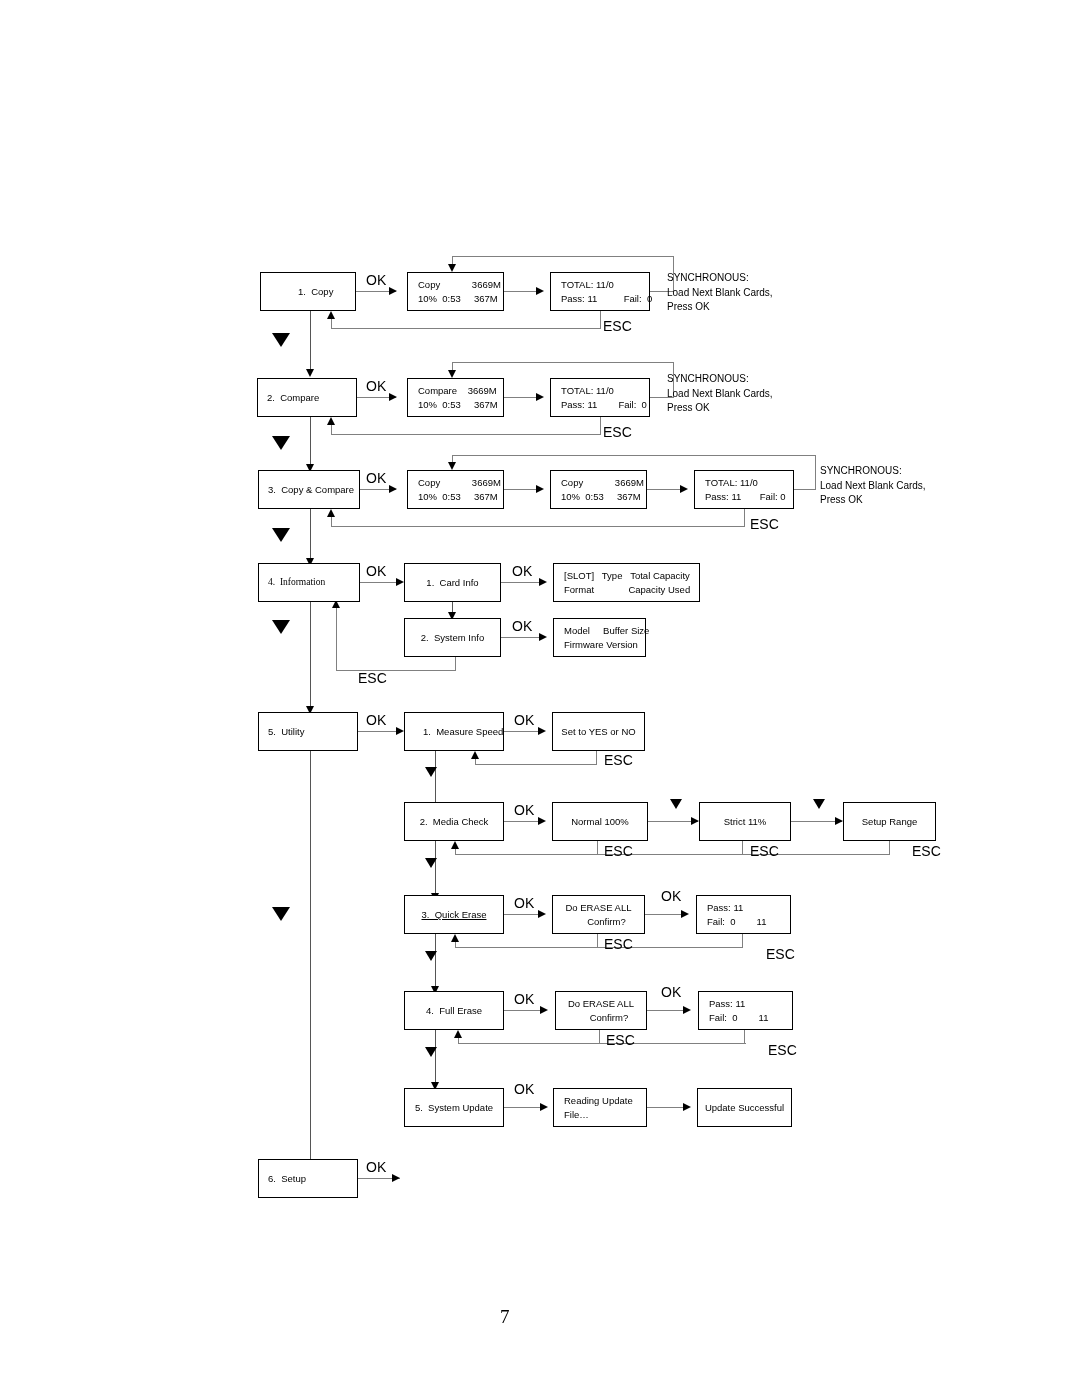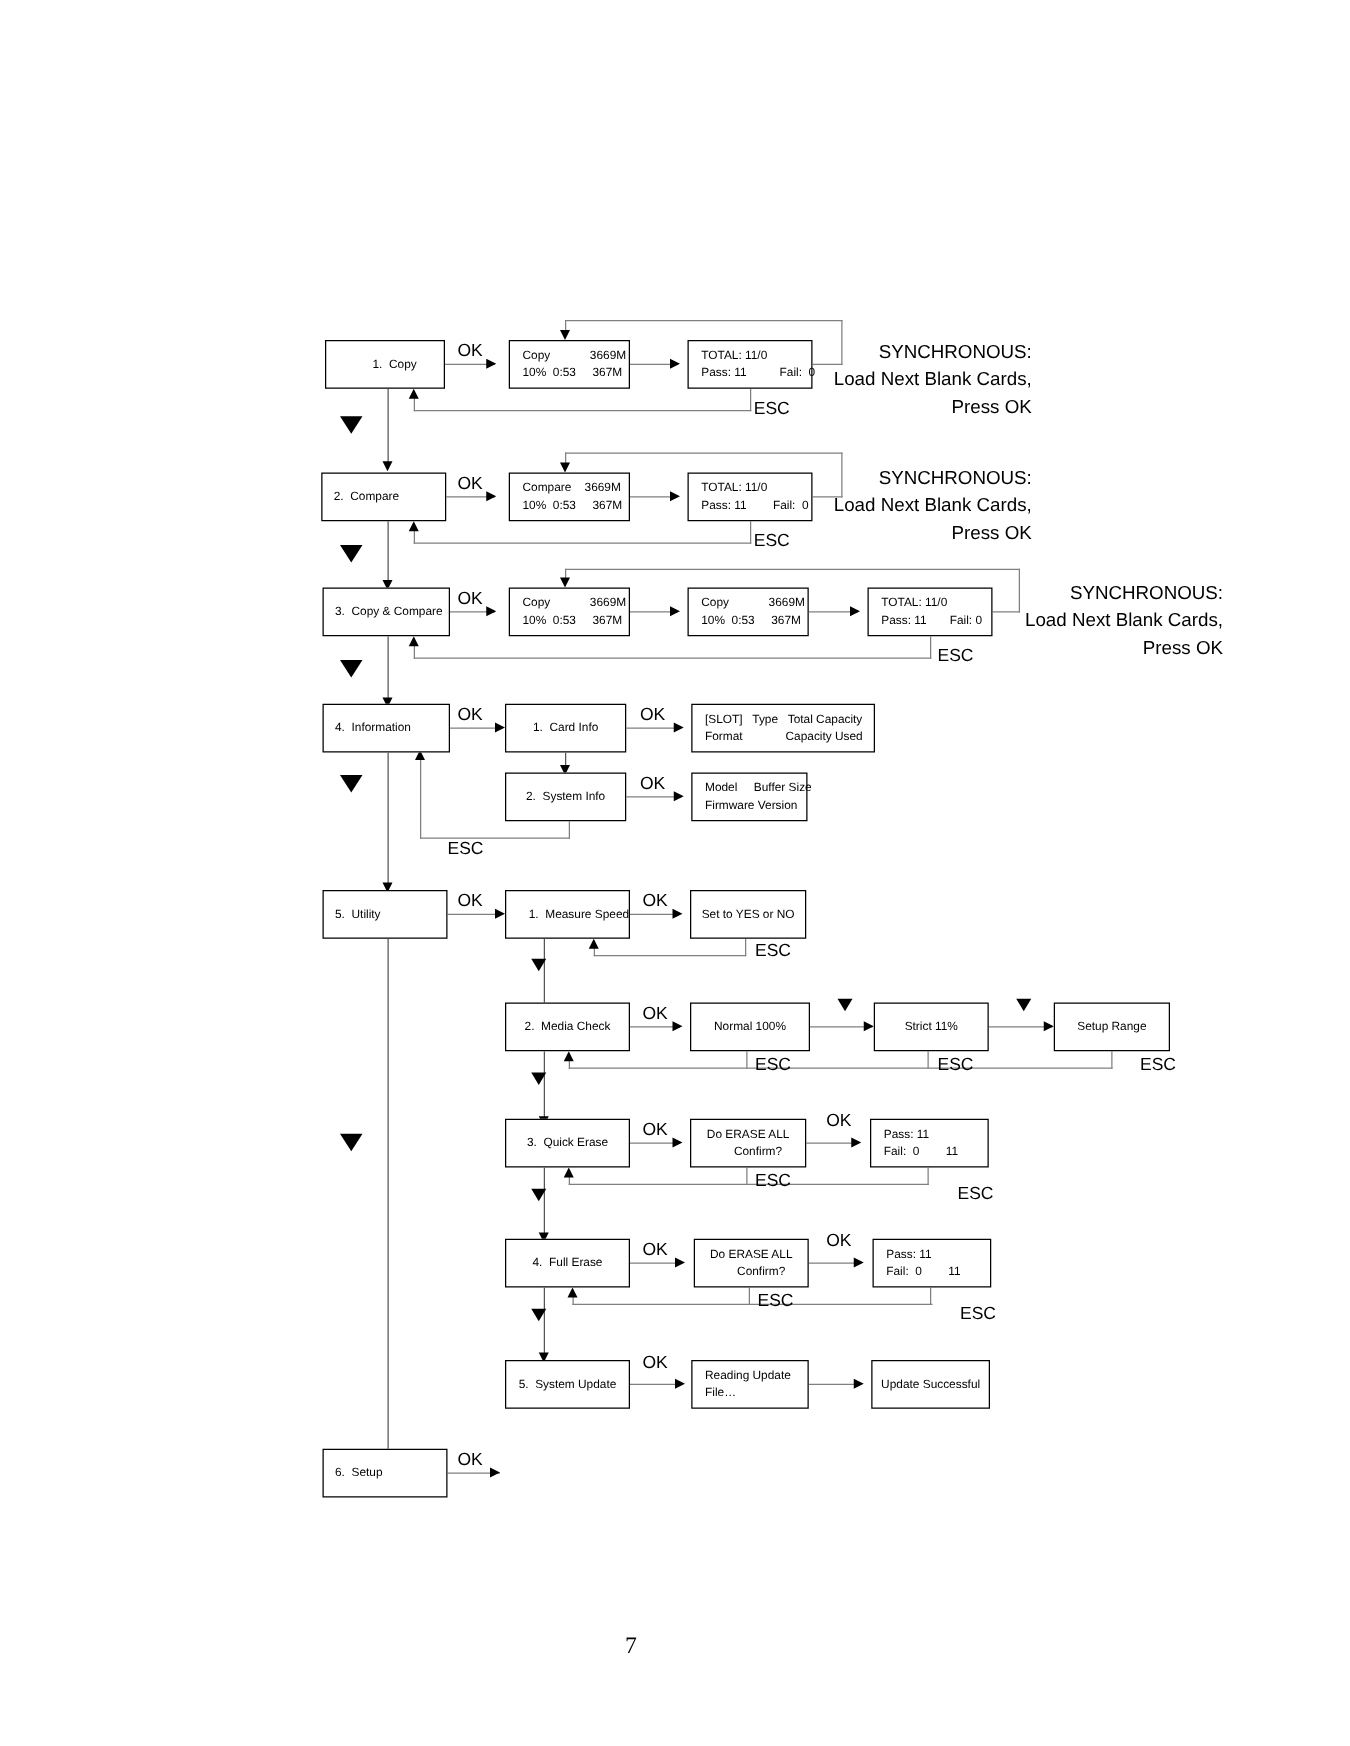--- a/index.html
+++ b/index.html
@@ -108,25 +108,24 @@
     z-index: 2;
   }
   .lbl {
     position: absolute;
     font-size: 14px;
     white-space: nowrap;
     z-index: 2;
   }
   .note {
     position: absolute;
-    font-size: 15px;
+    font-size: 10px;
     line-height: 1.45;
     white-space: pre;
     z-index: 2;
-    text-align: right;
   }
 </style>
 </head>
 <body>
 
 <div id="page">
 
 
   <div class="box" style="left:260px; top:272px; width:96px; height:39px;padding-left:28px;">
     <div class="ln">1.  Copy</div>
@@ -236,21 +235,21 @@
 Press OK</div>
   <div class="vline" style="left:744px; top:509px; height:18px;"></div>
   <div class="hline" style="left:331px; top:526px; width:414px;"></div>
   <div class="vline" style="left:331px; top:514px; height:13px;"></div>
   <div class="arrow-u" style="left:327px; top:509px;"></div>
   <div class="lbl" style="left:750px; top:516px;">ESC</div>
   <div class="vline dark" style="left:310px; top:509px; height:54px;"></div>
   <div class="arrow-d" style="left:306px; top:558px;"></div>
   <div class="tri-big" style="left:272px; top:528px;"></div>
 
-  <div class="box" style="left:258px; top:563px; width:102px; height:39px;">
+  <div class="box" style="left:258px; top:563px; width:102px; height:39px;font-family:Liberation Serif, serif;">
     <div class="ln">4.  Information</div>
   </div>
   <div class="lbl" style="left:366px; top:563px;">OK</div>
   <div class="hline" style="left:360px; top:582px; width:42px;"></div>
   <div class="arrow-r" style="left:396px; top:578px;"></div>
 
   <div class="box center" style="left:404px; top:563px; width:97px; height:39px;">
     <div class="ln">1.  Card Info</div>
   </div>
   <div class="lbl" style="left:512px; top:563px;">OK</div>
@@ -350,21 +349,21 @@
   <div class="vline" style="left:455px; top:846px; height:9px;"></div>
   <div class="arrow-u" style="left:451px; top:841px;"></div>
   <div class="lbl" style="left:604px; top:843px;">ESC</div>
   <div class="lbl" style="left:750px; top:843px;">ESC</div>
   <div class="lbl" style="left:912px; top:843px;">ESC</div>
 
   <div class="vline dark" style="left:435px; top:841px; height:57px;"></div>
   <div class="arrow-d" style="left:431px; top:893px;"></div>
   <div class="tri-sm" style="left:425px; top:858px;"></div>
 
-  <div class="box center" style="left:404px; top:895px; width:100px; height:39px;">
+  <div class="box center" style="left:404px; top:895px; width:100px; height:39px;text-decoration:underline;">
     <div class="ln">3.  Quick Erase</div>
   </div>
   <div class="lbl" style="left:514px; top:895px;">OK</div>
   <div class="hline" style="left:504px; top:914px; width:40px;"></div>
   <div class="arrow-r" style="left:538px; top:910px;"></div>
 
   <div class="box center" style="left:552px; top:895px; width:93px; height:39px;">
     <div class="ln">Do ERASE ALL</div>
     <div class="ln">      Confirm?</div>
   </div>

